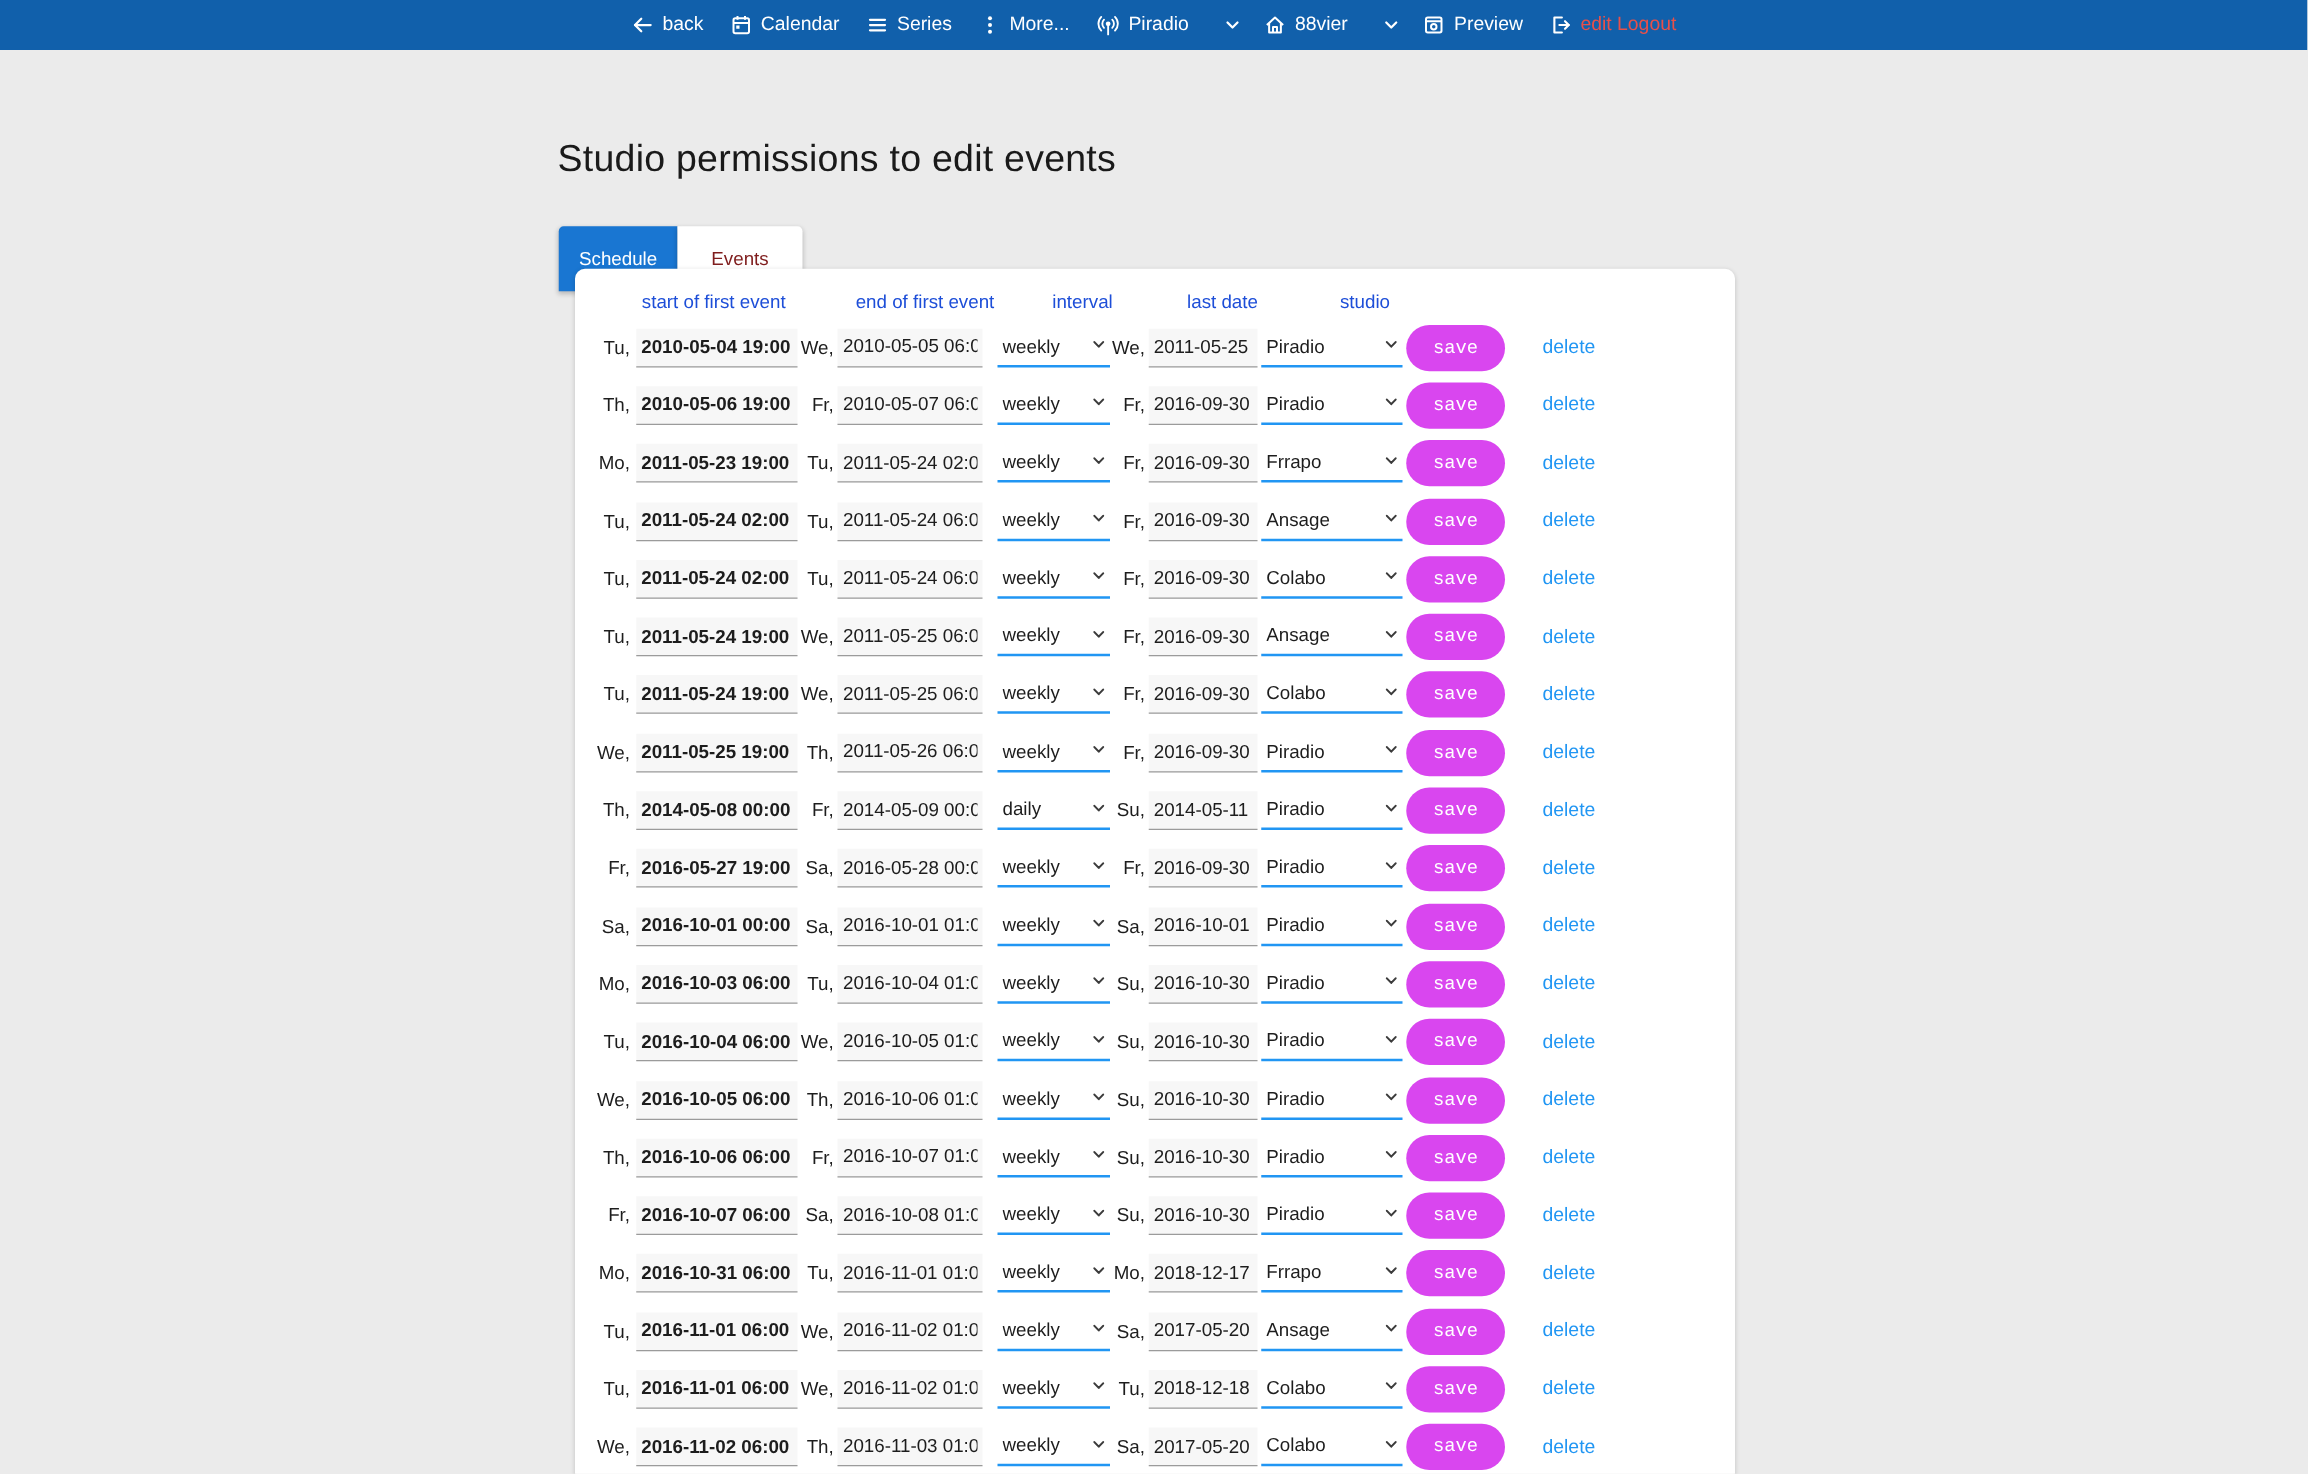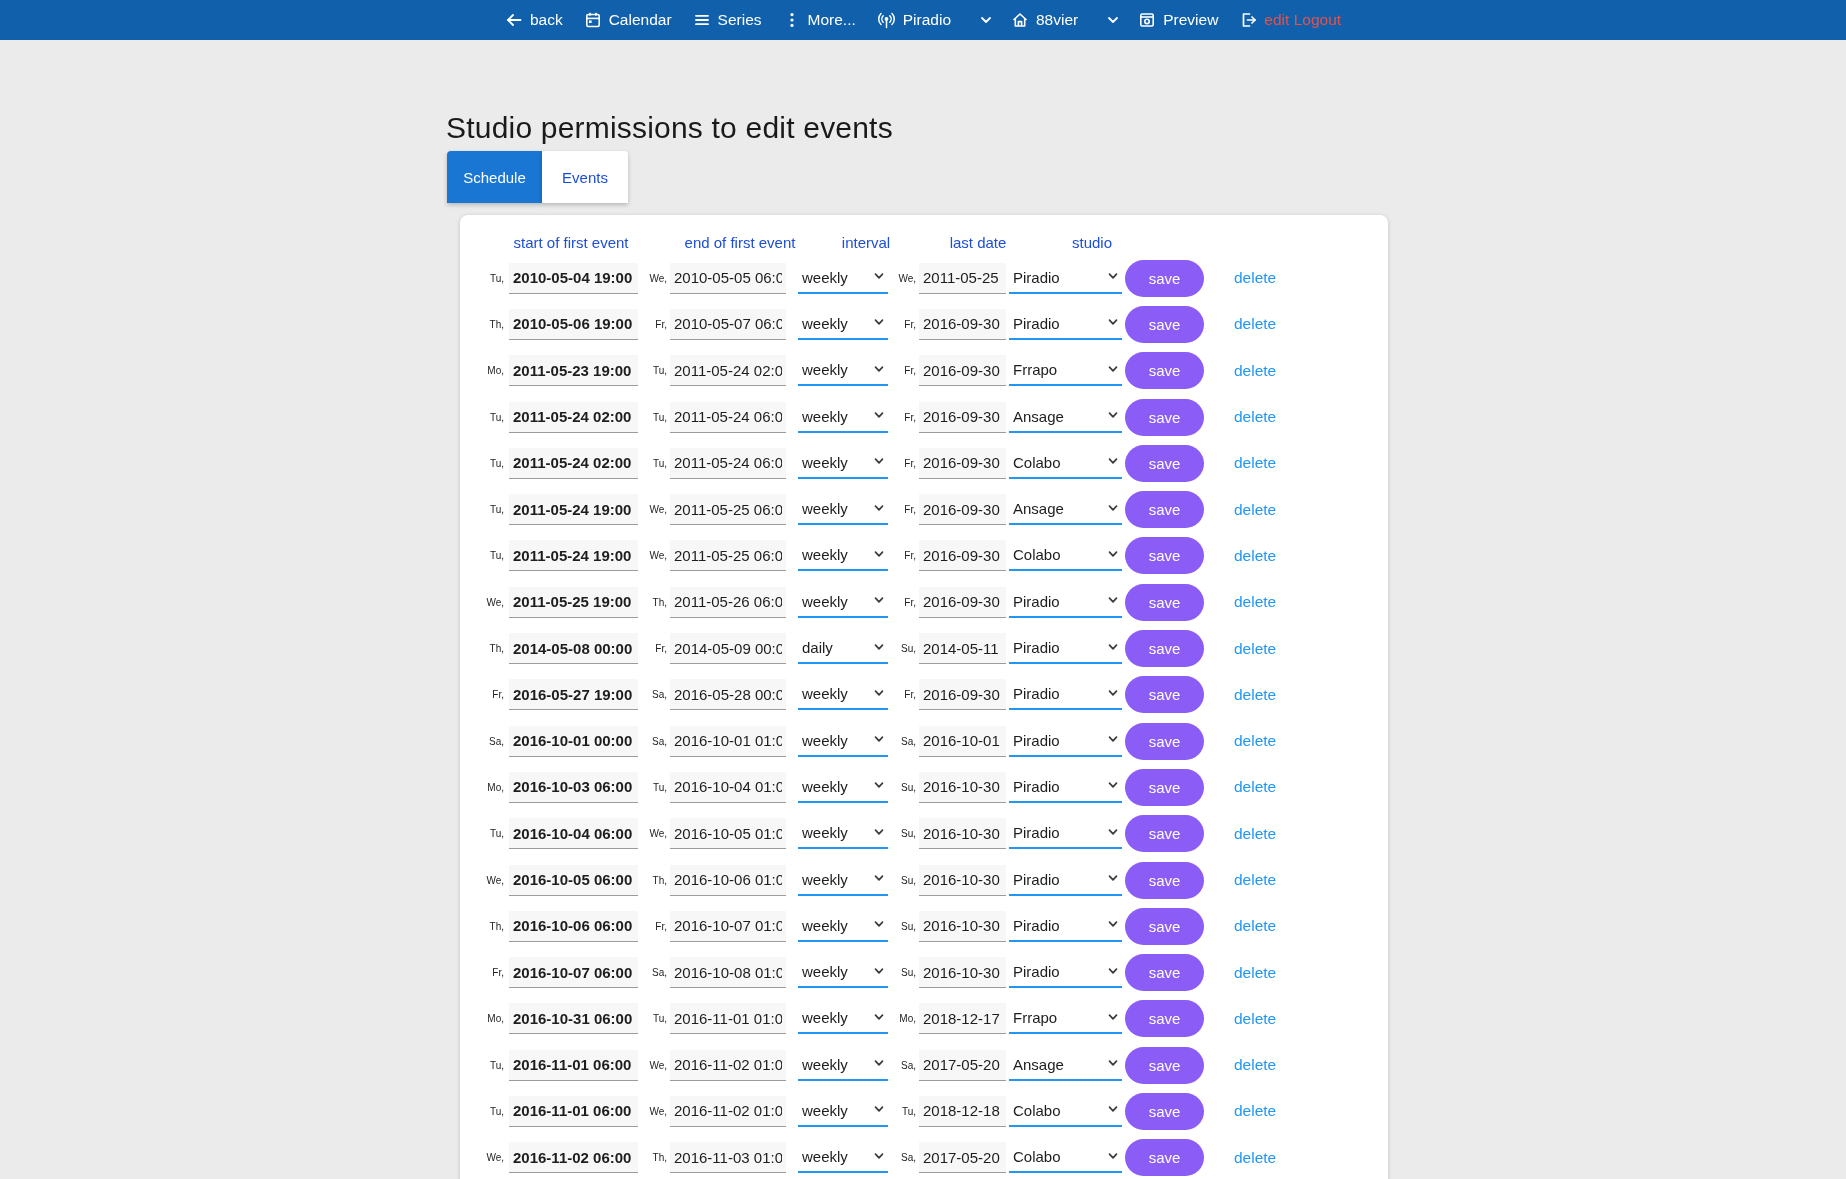--- a/index.html
+++ b/index.html
@@ -25,35 +25,35 @@
     position:absolute; left:446px; top:111px; margin:0;
     font-size:30px; font-weight:500; color:#1a1a1a; letter-spacing:0.2px;
   }
   .tabs { position:absolute; left:447px; top:151px; display:flex;align-items:flex-end; }
   .tab {
     height:52px; display:flex; align-items:center; justify-content:center;
     font-size:15px; cursor:pointer;
     box-shadow:0 2px 4px rgba(0,0,0,0.22);
   }
   .tab.active { background:#1976d2; color:#fff; width:95px; border-radius:4px 0 0 0; }
-  .tab.inactive { background:#ffffff; color:#1d4ed8; width:86px; border-radius:0 4px 0 0; }
+  .tab.inactive { background:#ffffff; color:#7f1d1d; width:100px; border-radius:0 4px 0 0;margin-top:30px; }
   
   .card {
     position:absolute; left:460px; top:215px; width:928px; height:1000px;
     background:#fff; border-radius:8px;
     box-shadow:0 1px 4px rgba(0,0,0,0.18);
     padding-top:14px;
   }
   .thead { position:relative; height:26px; }
   .th {
     position:absolute; top:50%; transform:translate(-50%,-50%);
     font-size:15px; color:#1d4ed8; white-space:nowrap;
   }
   .row { height:46.3px; display:flex; align-items:center; }
-  .pfx { font-size:10px; text-align:right; padding-right:3px; white-space:nowrap; }
+  .pfx { font-size:15px; text-align:right; padding-right:3px; white-space:nowrap; }
   .p1 { width:47px; }
   .p2 { width:32px; }
   .p3 { width:31px; }
   .din {
     height:31px; background:#f7f7f7; border:none;
     border-bottom:1px solid #9b9b9b;
     font-family:"Liberation Sans", sans-serif;
     font-size:15px; color:#1d1d1d; padding:0 4px;
   }
   .in1 { margin-left:2px; width:129px;font-weight:bold; }
@@ -64,21 +64,21 @@
   .selw-studio { margin-left:3px; width:113px; }
   .selw select {
     width:100%; height:31px; appearance:none; -webkit-appearance:none; -moz-appearance:none;
     border:none; border-bottom:2px solid #2196f3; border-radius:0;
     background:transparent; font-family:"Liberation Sans", sans-serif;
     font-size:15px; color:#1d1d1d; padding:0 18px 0 4px; cursor:pointer;
   }
   .selw .chev { position:absolute; right:2px; top:50%; transform:translateY(-50%); pointer-events:none; }
   .save-btn {
     margin-left:3px; width:79px; height:37px; border:none; border-radius:18.5px;
-    background:#8b5cf6; color:#fff; font-family:Liberation Sans, sans-serif;
+    background:#d946ef; color:#fff; font-family:Liberation Mono, monospace;
     font-size:15px; cursor:pointer; flex:none;
   }
   .delete-link { margin-left:30px; color:#2196f3; font-size:15.5px; text-decoration:none; cursor:pointer; }
 </style>
 </head>
 <body>
 
 <div class="nav">
   <div class="nav-item">
     <span>

